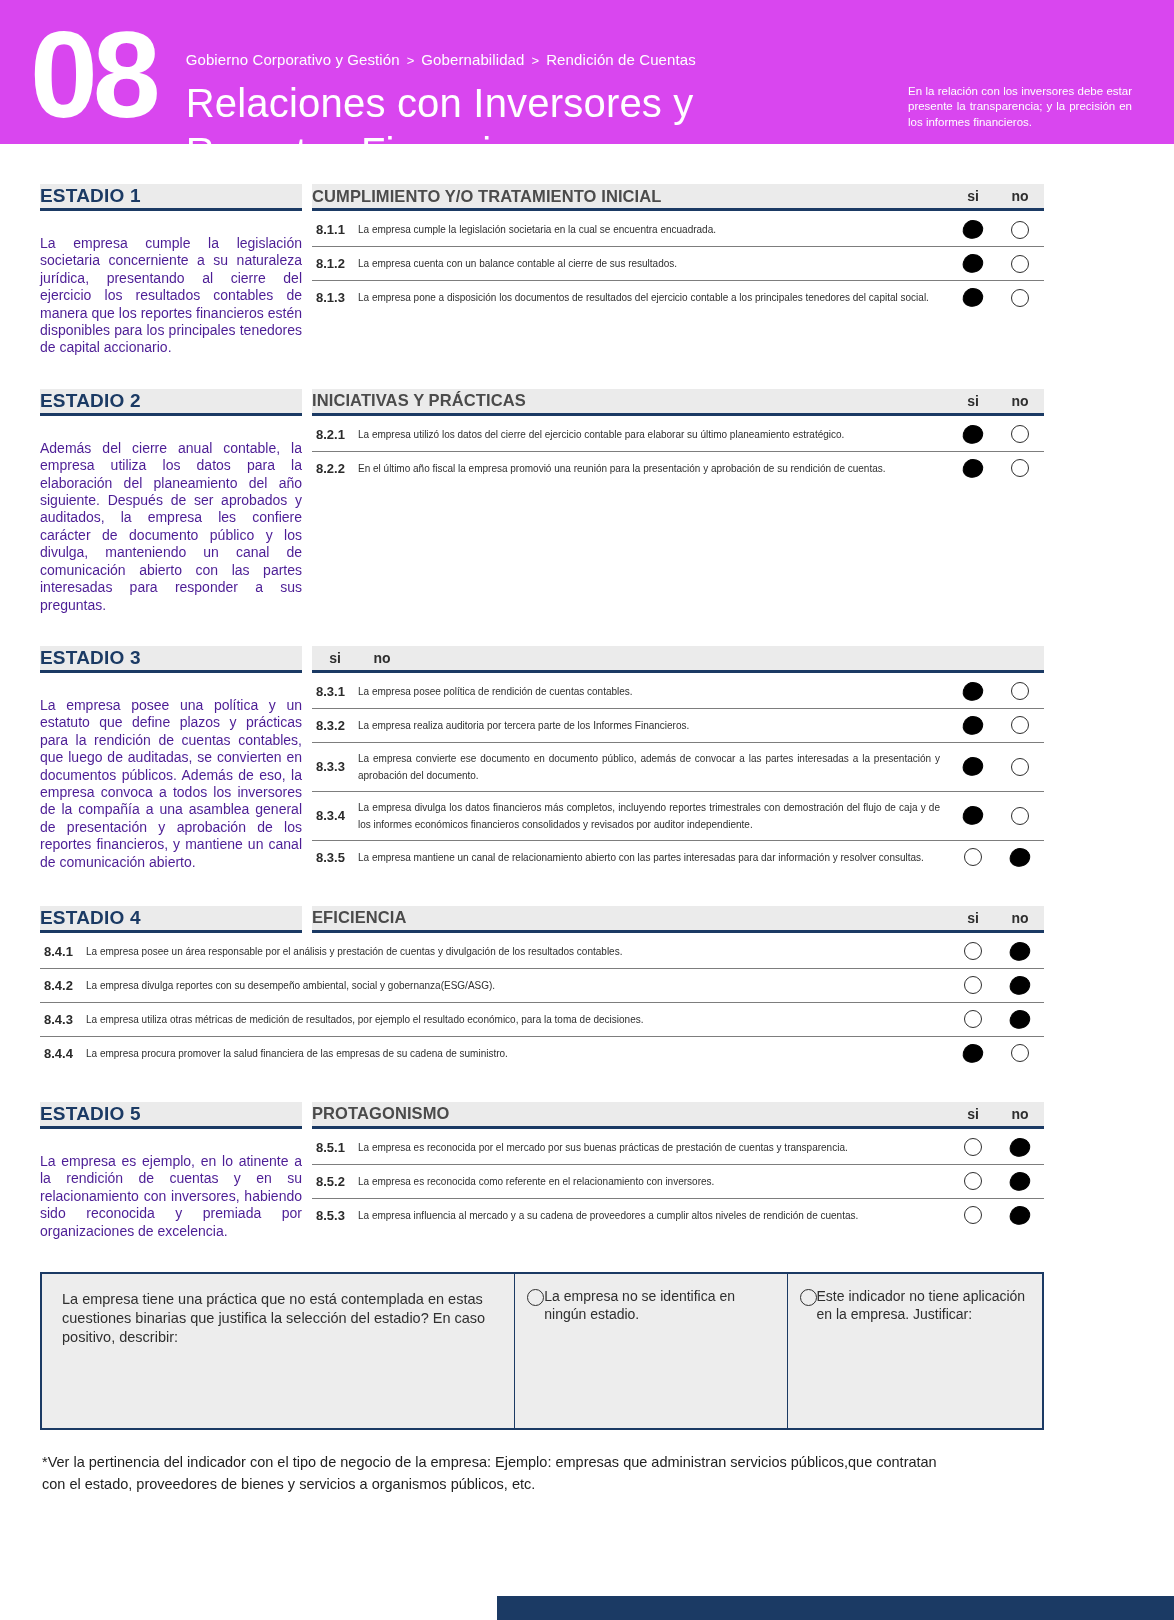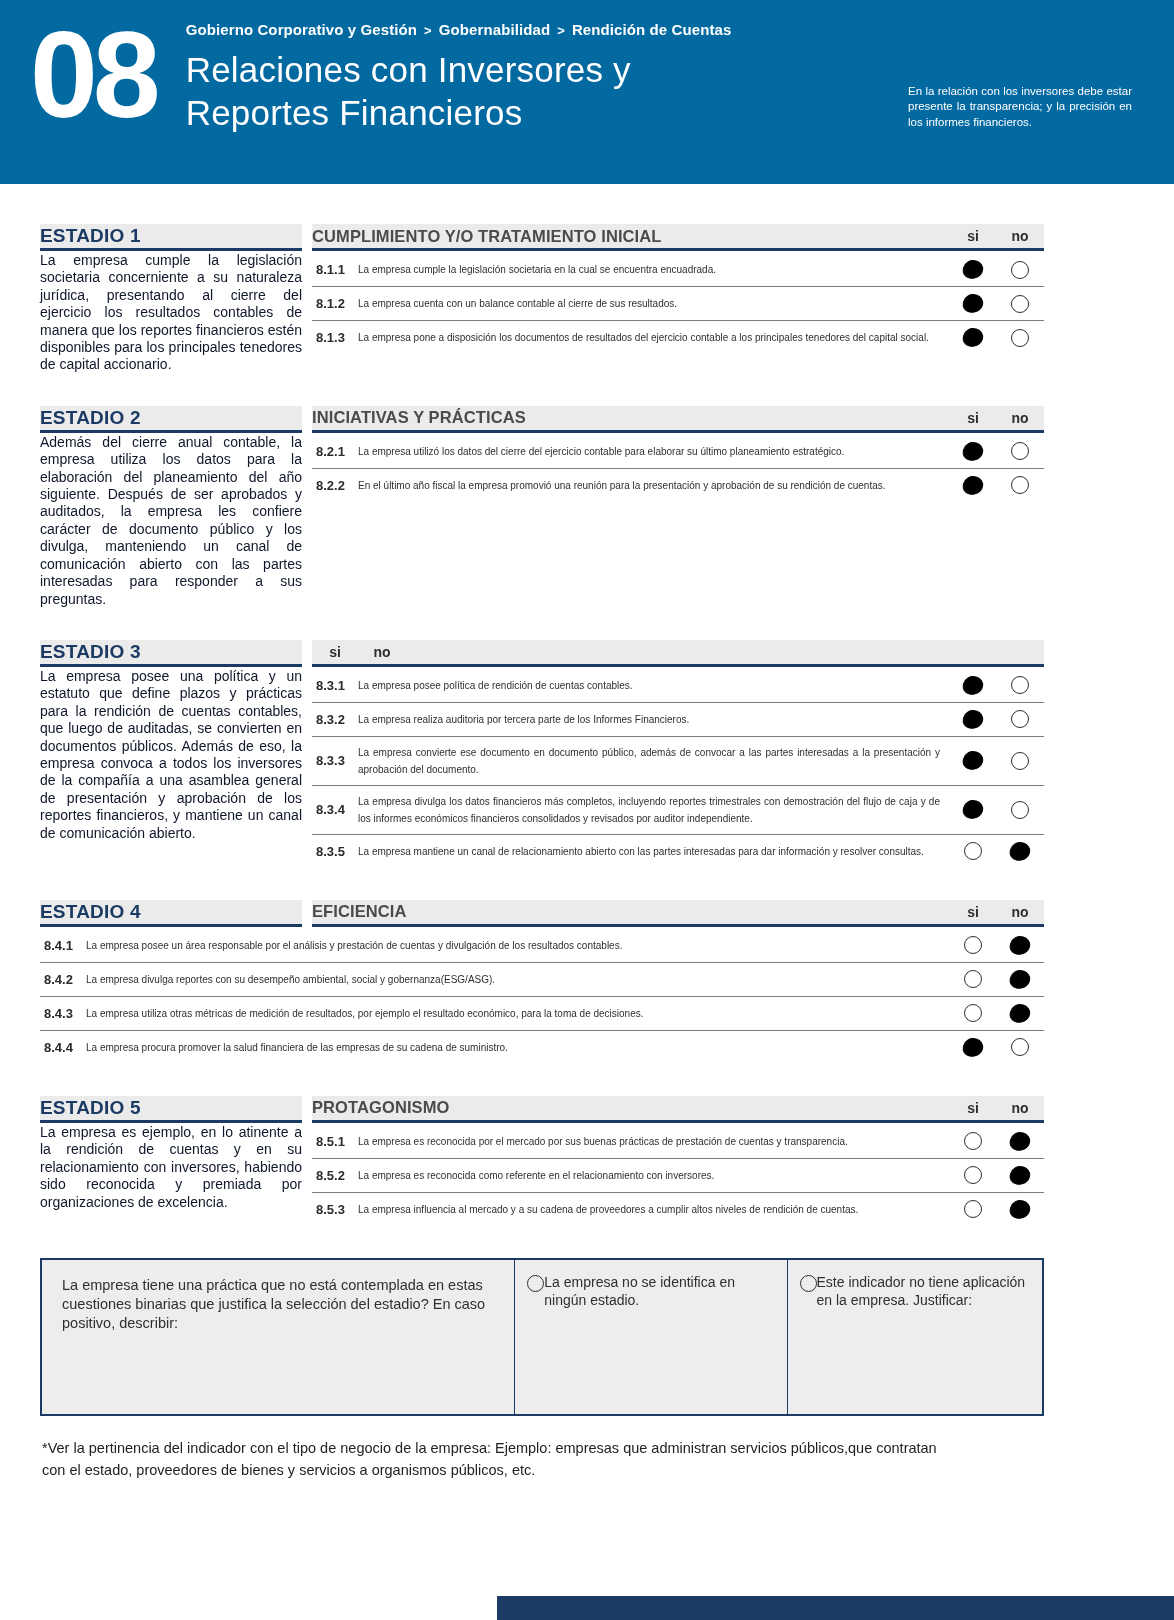--- a/index.html
+++ b/index.html
@@ -2,43 +2,43 @@
 <html><head>
 <meta charset="utf-8">
 <style>
   * { margin:0; padding:0; box-sizing:border-box; }
   html,body { width:1174px; }
   body {
     height:1620px; position:relative; background:#fff; overflow:hidden;
     font-family:"Liberation Sans","DejaVu Sans",sans-serif; color:#333;
   }
   
-  .banner { height:184px; background:#0369a1; display:flex; padding:0 42px 0 30px; color:#fff; }
+  .banner { height:144px; background:#d946ef; display:flex; padding:0 42px 0 30px; color:#fff; }
   .big-number { font-size:122px; font-weight:bold; line-height:150px; letter-spacing:-5px; margin-right:30px; }
   .head-text { flex:1; padding-top:21px; }
-  .breadcrumb { font-size:15px; font-weight:bold; margin-bottom:11px; letter-spacing:0.1px; }
+  .breadcrumb { font-size:15px; font-weight:normal; margin-bottom:11px; letter-spacing:0.1px;margin-top:30px; }
   .breadcrumb .sep { padding:0 7px; font-size:13px; }
-  .title { font-size:35px; font-weight:normal; line-height:1.22; letter-spacing:0.2px; }
+  .title { font-size:40px; font-weight:normal; line-height:1.22; letter-spacing:0.2px; }
   .note { width:224px; font-size:11.5px; line-height:1.33; text-align:justify; margin-top:84px; }
   
   main { margin:40px 0 0 40px; width:1004px; }
   section.stage { margin-bottom:32px; }
   .band { display:flex; }
   .band-left, .band-right {
     background:#ebebeb; border-bottom:3px solid #1b3a64; height:27px;
     display:flex; align-items:center;
   }
   .band-left { width:262px; margin-right:10px; }
   .stage-label { color:#1b3a64; font-size:19px; font-weight:bold; letter-spacing:0.2px; }
   .band-right { flex:1; }
   .sec-heading { flex:1; color:#4b4b4b; font-size:16.5px; font-weight:bold; letter-spacing:0.1px; }
   .col-label { width:46px; text-align:center; font-size:14px; font-weight:bold; color:#2e2e2e; }
   .col-label.no { width:48px; }
   .stage-body { display:flex; }
-  .desc { width:262px; margin-right:10px; padding-top:1px; font-size:14px; line-height:17.4px; text-align:justify; color:#0f172a; }
+  .desc { width:262px; margin-right:10px; padding-top:24px; font-size:14px; line-height:17.4px; text-align:justify; color:#4c1d95; }
   .items { flex:1; padding-top:2px; }
   .row { display:flex; align-items:center; padding:7px 0; border-bottom:1px solid #7d7d7d; }
   .row:last-child { border-bottom:none; }
   .num { width:46px; font-size:13px; font-weight:bold; color:#2b2b2b; flex-shrink:0; padding-left:4px; }
   .txt { flex:1; font-size:10px; line-height:17px; text-align:justify; padding-right:10px; color:#2f2f2f; }
   .cell { width:46px; display:flex; justify-content:center; align-items:center; flex-shrink:0; }
   .cell.no { width:48px; }
   .dot { width:18px; height:18px; border:1.6px solid #2e2e2e; border-radius:50%; background:transparent; }
   .dot.filled { width:20px; height:19px; background:#000; border-color:#000; border-radius:54% 46% 58% 42%; transform:rotate(14deg); }
   

